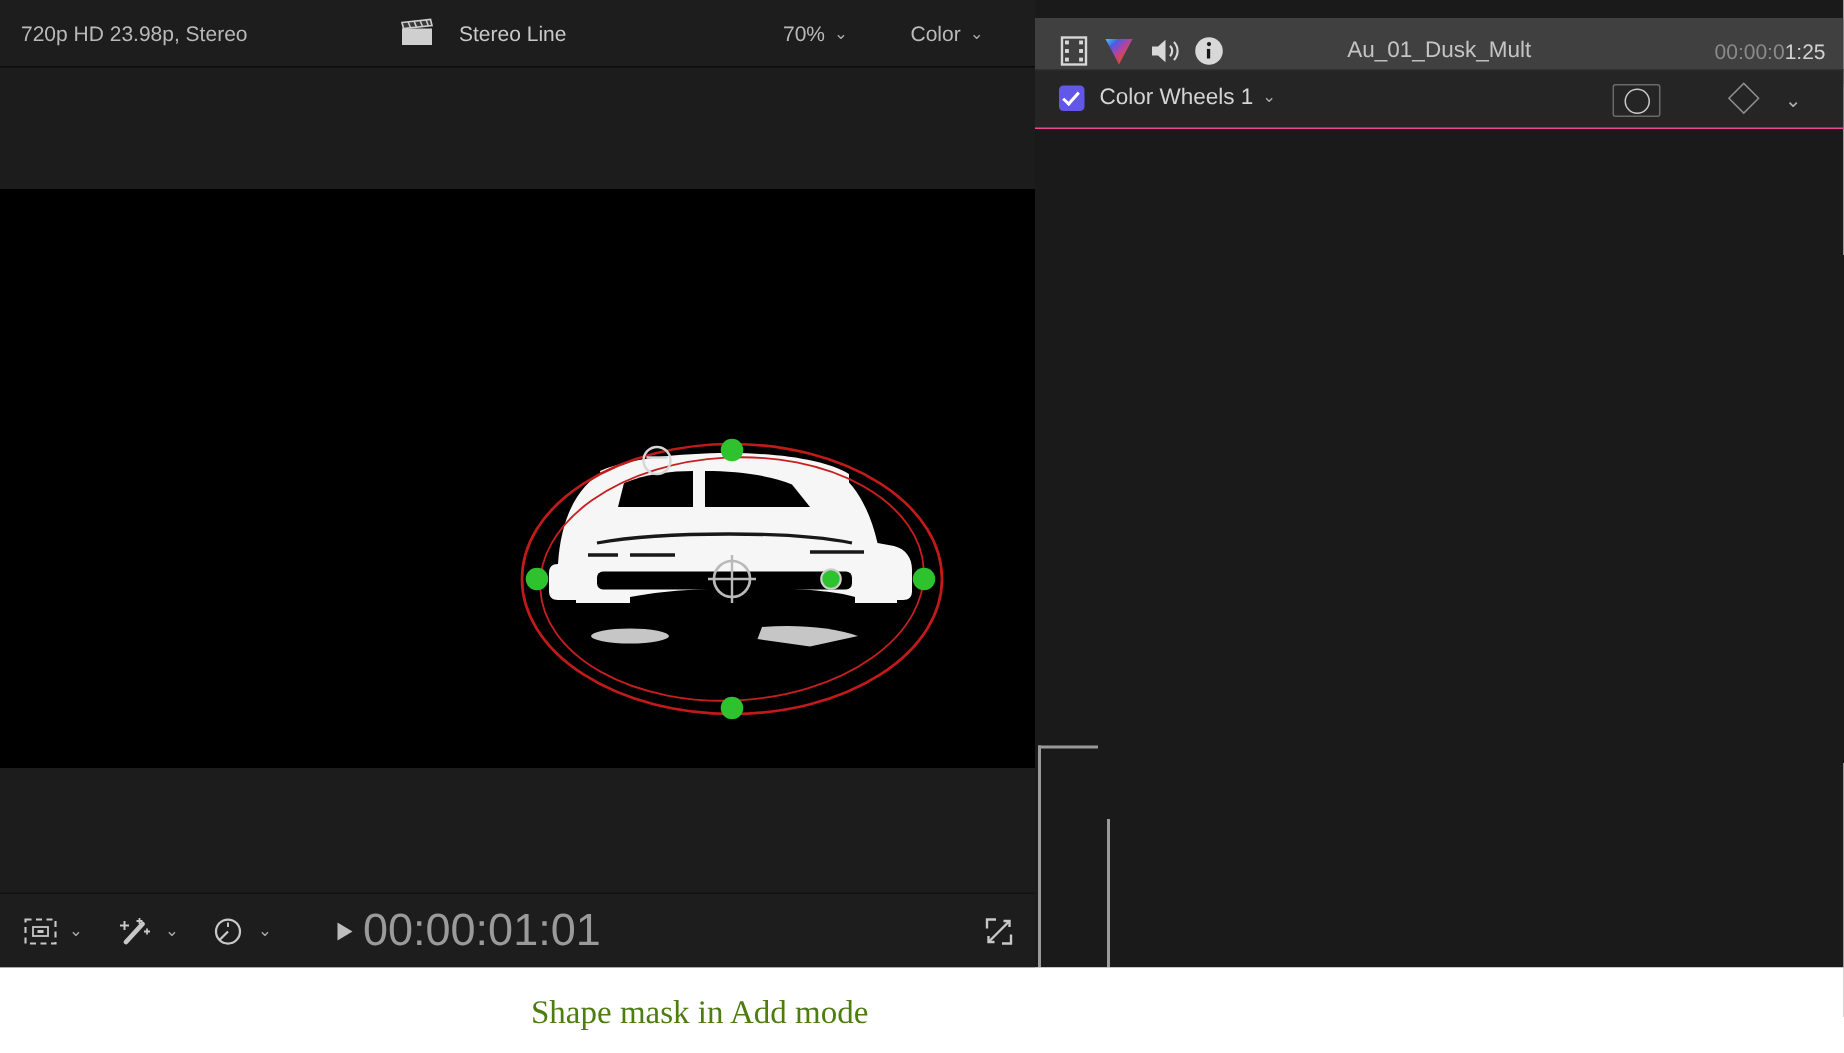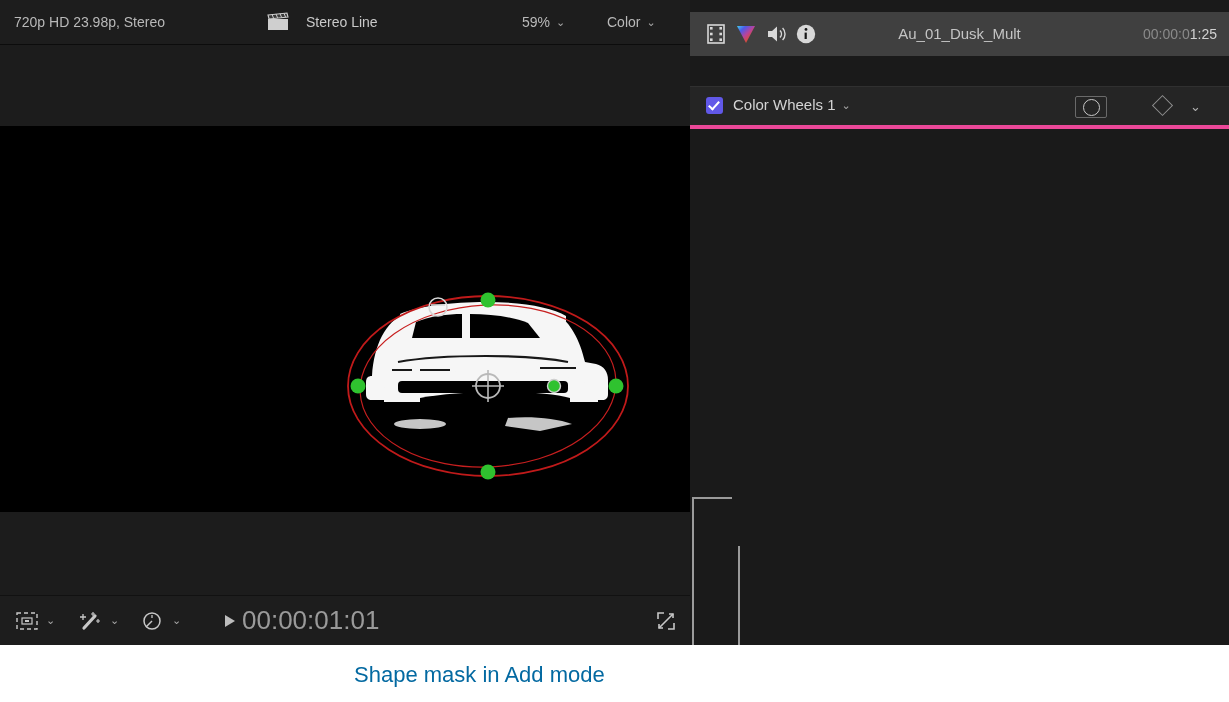--- a/index.html
+++ b/index.html
@@ -20,54 +20,54 @@
 
   #video-frame{position:absolute;left:0;top:126px;width:690px;height:386px;background:#000;}
   #viewer-bottom-pad{position:absolute;left:0;top:512px;width:690px;height:83px;background:#1c1c1c;}
   #viewer-toolbar{position:absolute;left:0;top:595px;width:690px;height:49px;background:#1d1d1d;
       border-top:1px solid #111;}
   .tb-item{position:absolute;top:0;height:49px;display:flex;align-items:center;color:#c8c8c8;}
   #tb-i1{left:14px;}
   #tb-i2{left:78px;}
   #tb-i3{left:140px;}
   #tb-play{left:222px;}
-  #tb-tc{left:242px;font-size:26px;color:#9a9a9a;letter-spacing:0px;}
+  #tb-tc{left:242px;font-size:30px;color:#9a9a9a;letter-spacing:0px;}
   #tb-expand{left:655px;}
 
   
   #overlay{position:absolute;left:0;top:126px;width:690px;height:386px;}
 
   
   #inspector{position:absolute;left:690px;top:0;width:539px;height:645px;background:#1a1a1a;}
   #insp-header{position:absolute;left:0;top:0;width:539px;height:44px;background:#404040;margin-top:12px;}
   #insp-title{position:absolute;left:0;top:13px;width:539px;text-align:center;color:#c4c4c4;font-size:15px;}
   #insp-tc{position:absolute;right:12px;top:14px;color:#8a8a8a;font-size:14px;}
   #insp-tc b{color:#d2d2d2;font-weight:400;}
   .hicon{position:absolute;top:10px;width:24px;height:24px;}
   #hi-film{left:14px;} #hi-color{left:44px;} #hi-audio{left:74px;} #hi-info{left:104px;}
 
   #effect-row{position:absolute;left:0;top:46px;width:539px;height:38px;background:#252525;
-      border-top:1px solid #303030;border-bottom:4px solid #ec4899;margin-top:40px;}
+      border-top:1px solid #303030;border-bottom:1px solid #ec4899;}
   .chk{width:17px;height:17px;border-radius:3px;background:#6158e8;position:relative;
        display:inline-block;vertical-align:middle;cursor:pointer;}
   .chk:after{content:"";position:absolute;left:5px;top:2px;width:4px;height:9px;
        border:solid #fff;border-width:0 2px 2px 0;transform:rotate(42deg);}
   #effect-chk{position:absolute;left:16px;top:10px;}
   #effect-name{position:absolute;left:43px;top:9px;color:#d4d4d4;font-size:15px;}
   #effect-shape-btn{position:absolute;left:385px;top:9px;width:30px;height:20px;
       border:1px solid #6a6a6a;border-radius:2px;}
   #effect-shape-btn .o{position:absolute;left:7px;top:2px;width:15px;height:15px;
       border:1.5px solid #c9c9c9;border-radius:50%;}
   #effect-kf{position:absolute;left:465px;top:11px;}
   #effect-chev{position:absolute;left:500px;top:12px;color:#b0b0b0;font-size:13px;}
   .kf{width:13px;height:13px;border:1.3px solid #8e8e8e;transform:rotate(45deg);}
 
   
   #callouts{position:absolute;left:0;top:645px;width:1229px;height:57px;background:#fff;}
-  .callout-txt{position:absolute;color:#0369a1;font-size:22px;white-space:nowrap;}
+  .callout-txt{position:absolute;color:#4d7c0f;font-size:22px;white-space:nowrap;font-family:Liberation Serif, serif;}
   #co1{left:354px;top:17px;}
   #co2{left:744px;top:17px;}
   .leader{position:absolute;background:#9a9a9a;}
 </style>
 </head>
 <body>
 
 <div id="root">
 
   <div id="viewer">
@@ -76,21 +76,21 @@
       <div class="vt-txt" id="vt-format">720p HD 23.98p, Stereo</div>
 
       <svg id="slate-icon" viewBox="0 0 24 20">
         <path d="M2 7 L22 7 L22 18 L2 18 Z" fill="#cfcfcf"></path>
         <path d="M2 3 L21 1 L22 5 L3 7 Z" fill="#3a3a3a" stroke="#cfcfcf" stroke-width="1.1"></path>
         <path d="M6 2.3 L7.6 6.3 M10 1.9 L11.6 5.9 M14 1.5 L15.6 5.5 M18 1.2 L19.6 5.2" stroke="#cfcfcf" stroke-width="1"></path>
       </svg>
 
       <div class="vt-txt" id="vt-title">Stereo Line</div>
 
-      <div class="vt-txt" id="vt-zoom"><span>59%</span><span class="chev">⌄</span></div>
+      <div class="vt-txt" id="vt-zoom"><span>70%</span><span class="chev">⌄</span></div>
 
       <div class="vt-txt" id="vt-view"><span>Color</span><span class="chev">⌄</span></div>
     </div>
 
     <div id="video-frame"></div>
 
     <svg id="overlay" viewBox="0 0 690 386">
 
       <g fill="#f6f6f6">
         <path d="M372 250 C374 218 386 196 404 188 C420 181 450 177 480 177 C512 177 543 181 558 189

